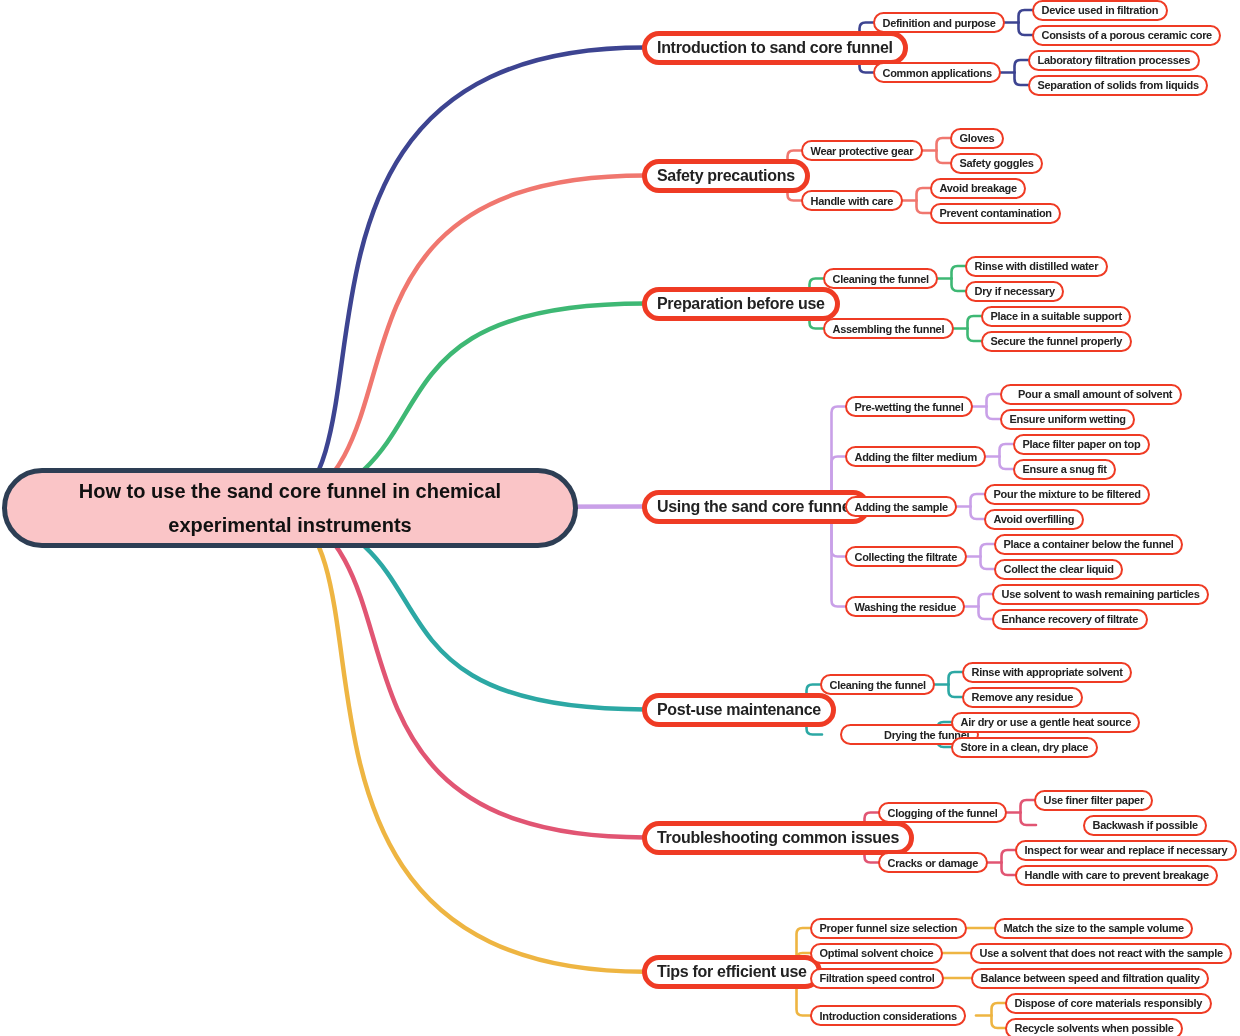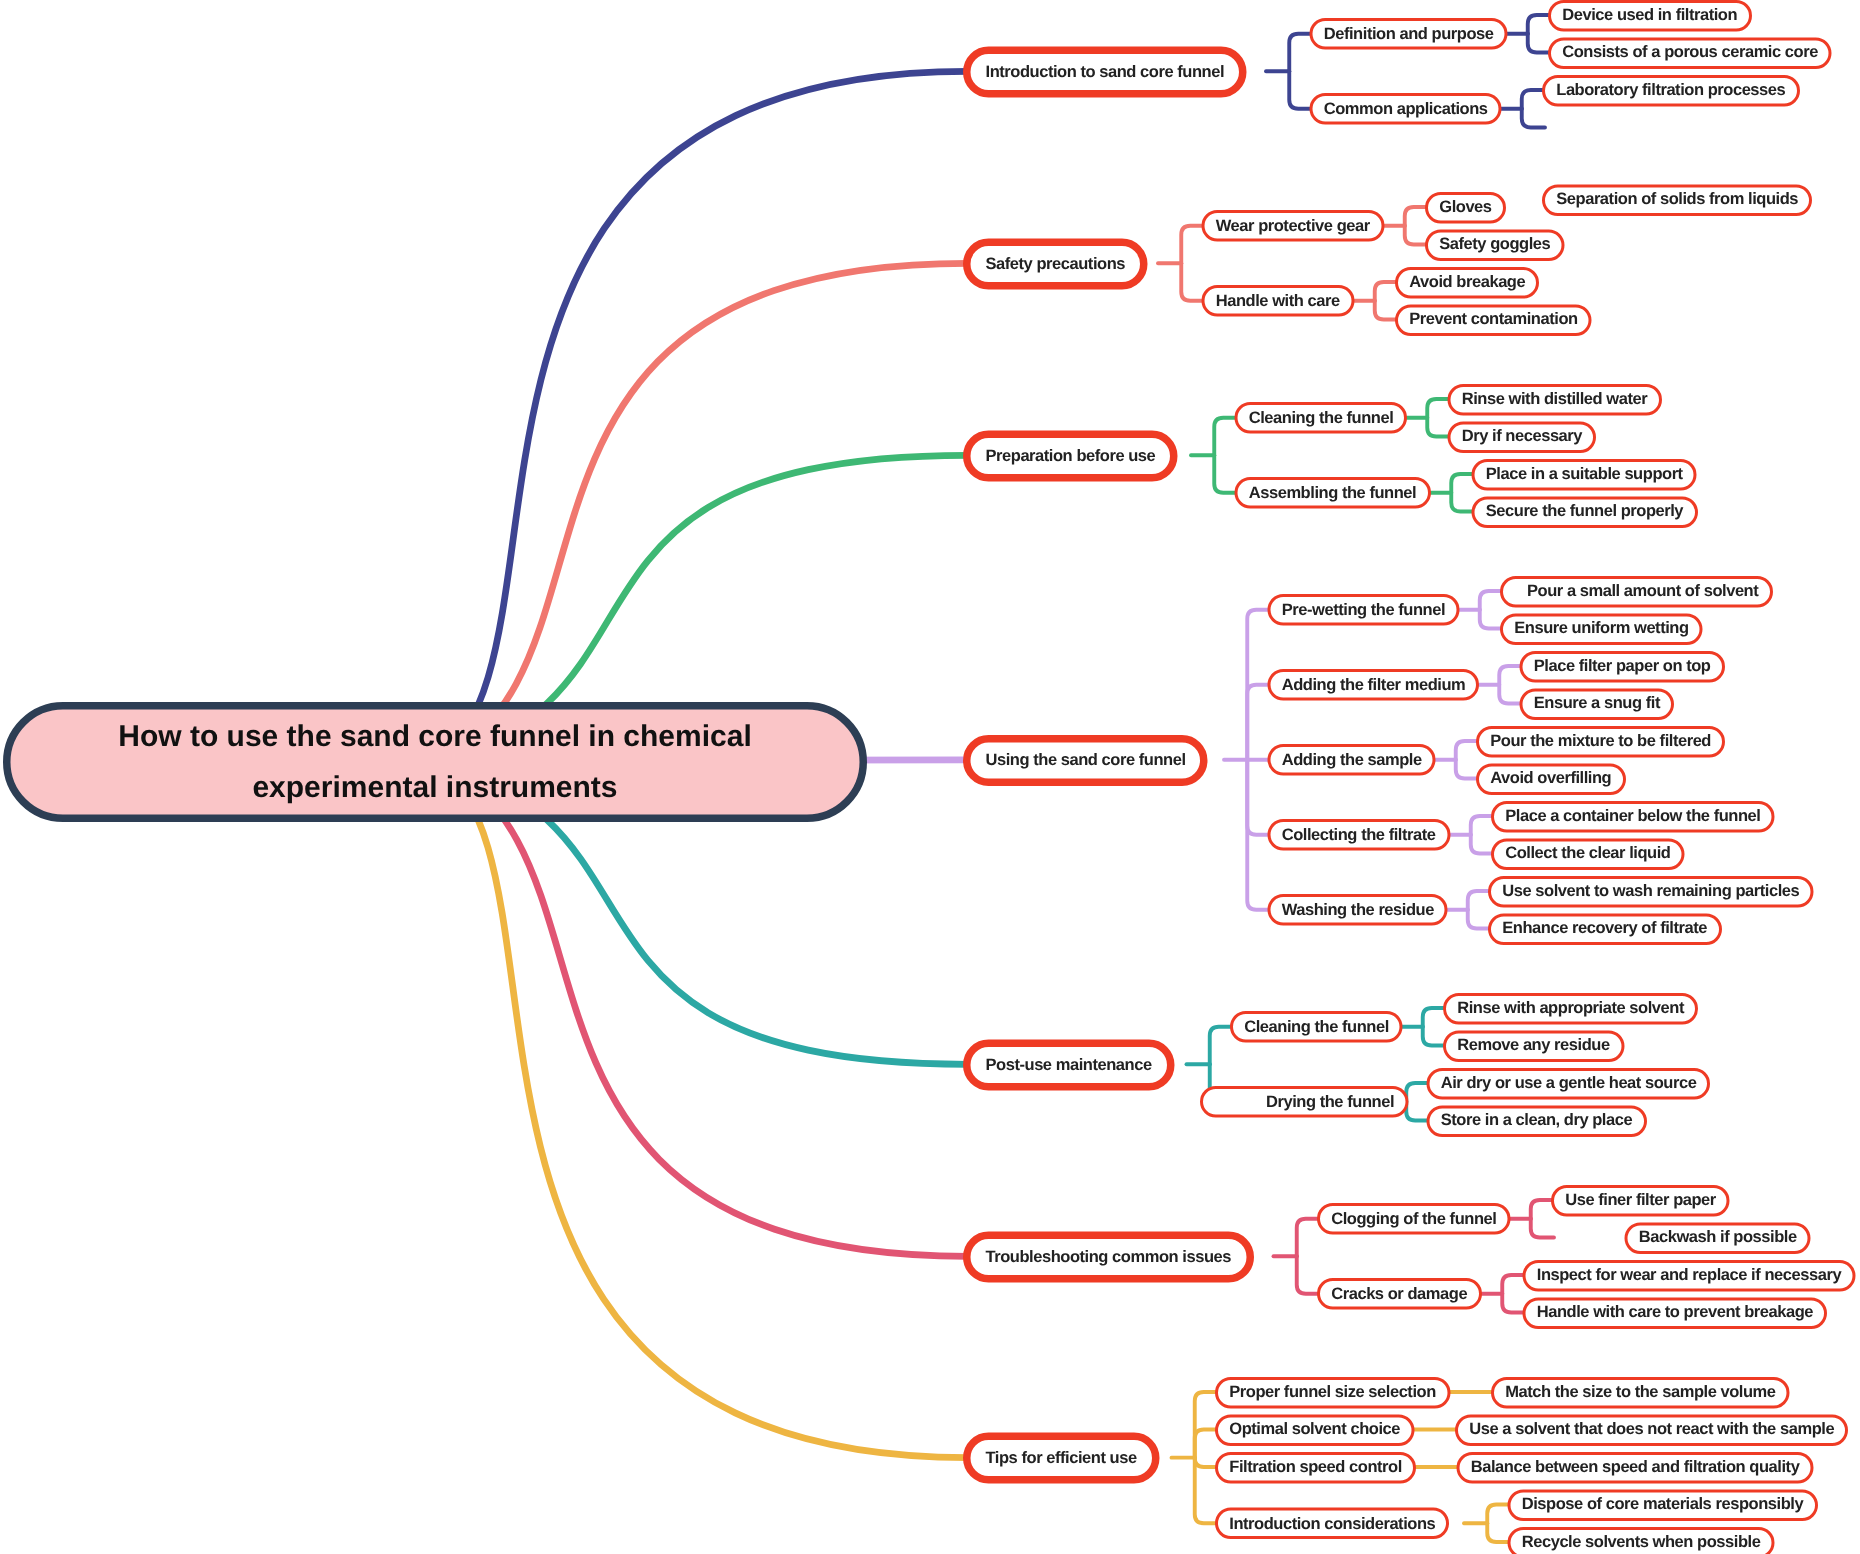--- a/index.html
+++ b/index.html
@@ -49,21 +49,21 @@
   .root .lbl {
     white-space: normal;
     max-width: 500px;
   }
   .main {
     height: 34px;
     border-style: solid;
     border-width: 5px;
     border-radius: 17px;
     padding: 0 10px;
-    font-size: 11px;
+    font-size: 16px;
     font-weight: bold;
     letter-spacing: -0.3px;
     color: #222222;
   }
   .sub, .leaf {
     height: 21px;
     border-style: solid;
     border-width: 2.5px;
     border-radius: 10.5px;
     padding: 0 7.5px;
@@ -177,21 +177,21 @@
     </div>
     <div class="node leaf" style="border-color: rgb(239, 59, 36); left: 1032px; top: 24.5px;">
       <span class="lbl">Consists of a porous ceramic core</span>
     </div>
     <div class="node sub" style="border-color: rgb(239, 59, 36); left: 873px; top: 62px;">
       <span class="lbl">Common applications</span>
     </div>
     <div class="node leaf" style="border-color: rgb(239, 59, 36); left: 1028px; top: 49.5px;">
       <span class="lbl">Laboratory filtration processes</span>
     </div>
-    <div class="node leaf" style="border-color: rgb(239, 59, 36); left: 1028px; top: 74.5px; margin-top: 48px;">
+    <div class="node leaf" style="border-color: rgb(239, 59, 36); left: 1028px; top: 74.5px;">
       <span class="lbl">Separation of solids from liquids</span>
     </div>
     <div class="node main" style="border-color: rgb(239, 59, 36); left: 642px; top: 158.5px;">
       <span class="lbl">Safety precautions</span>
     </div>
     <div class="node sub" style="border-color: rgb(239, 59, 36); left: 801px; top: 140px;">
       <span class="lbl">Wear protective gear</span>
     </div>
     <div class="node leaf" style="border-color: rgb(239, 59, 36); left: 950px; top: 127.5px;">
       <span class="lbl">Gloves</span>
@@ -282,21 +282,21 @@
     </div>
     <div class="node sub" style="border-color: rgb(239, 59, 36); left: 820px; top: 674px;">
       <span class="lbl">Cleaning the funnel</span>
     </div>
     <div class="node leaf" style="border-color: rgb(239, 59, 36); left: 962px; top: 661.5px;">
       <span class="lbl">Rinse with appropriate solvent</span>
     </div>
     <div class="node leaf" style="border-color: rgb(239, 59, 36); left: 962px; top: 686.5px;">
       <span class="lbl">Remove any residue</span>
     </div>
-    <div class="node sub" style="border-color: rgb(239, 59, 36); left: 800px; top: 724px; padding-left: 42px;">
+    <div class="node sub" style="border-color: rgb(239, 59, 36); left: 840px; top: 724px; padding-left: 42px;">
       <span class="lbl">Drying the funnel</span>
     </div>
     <div class="node leaf" style="border-color: rgb(239, 59, 36); left: 951px; top: 711.5px;">
       <span class="lbl">Air dry or use a gentle heat source</span>
     </div>
     <div class="node leaf" style="border-color: rgb(239, 59, 36); left: 951px; top: 736.5px;">
       <span class="lbl">Store in a clean, dry place</span>
     </div>
     <div class="node main" style="border-color: rgb(239, 59, 36); left: 642px; top: 820.5px;">
       <span class="lbl">Troubleshooting common issues</span>

